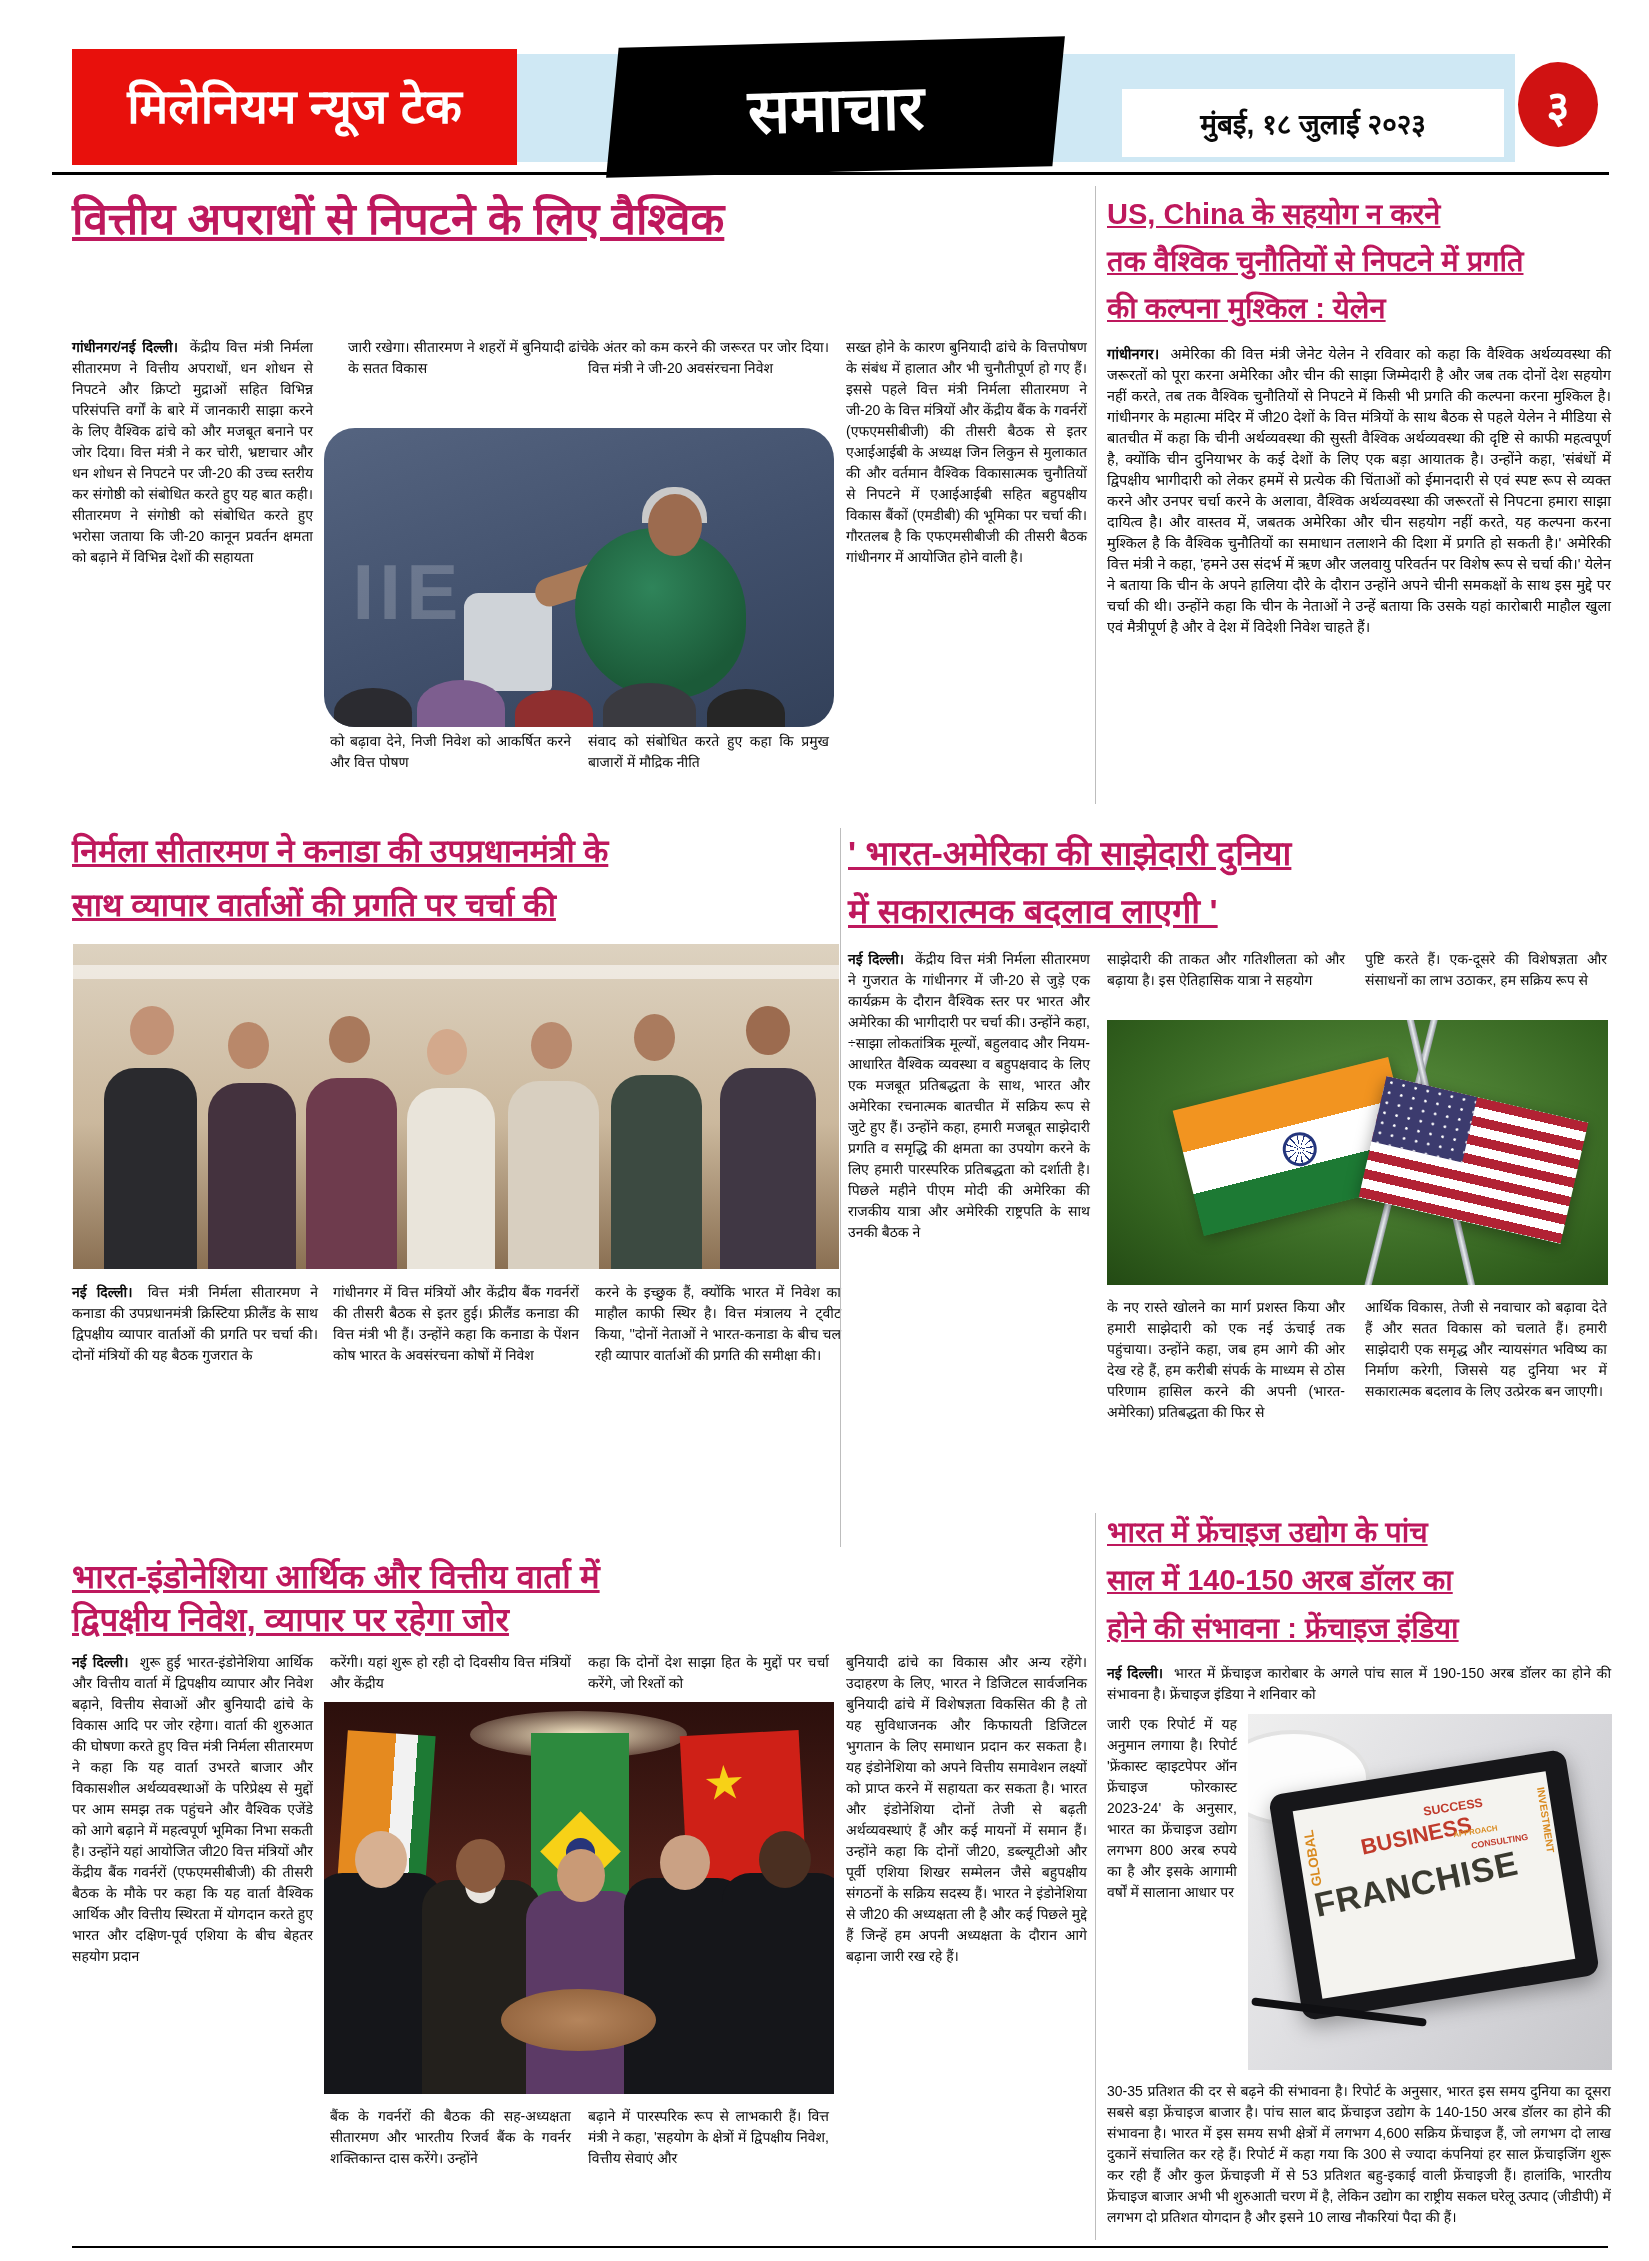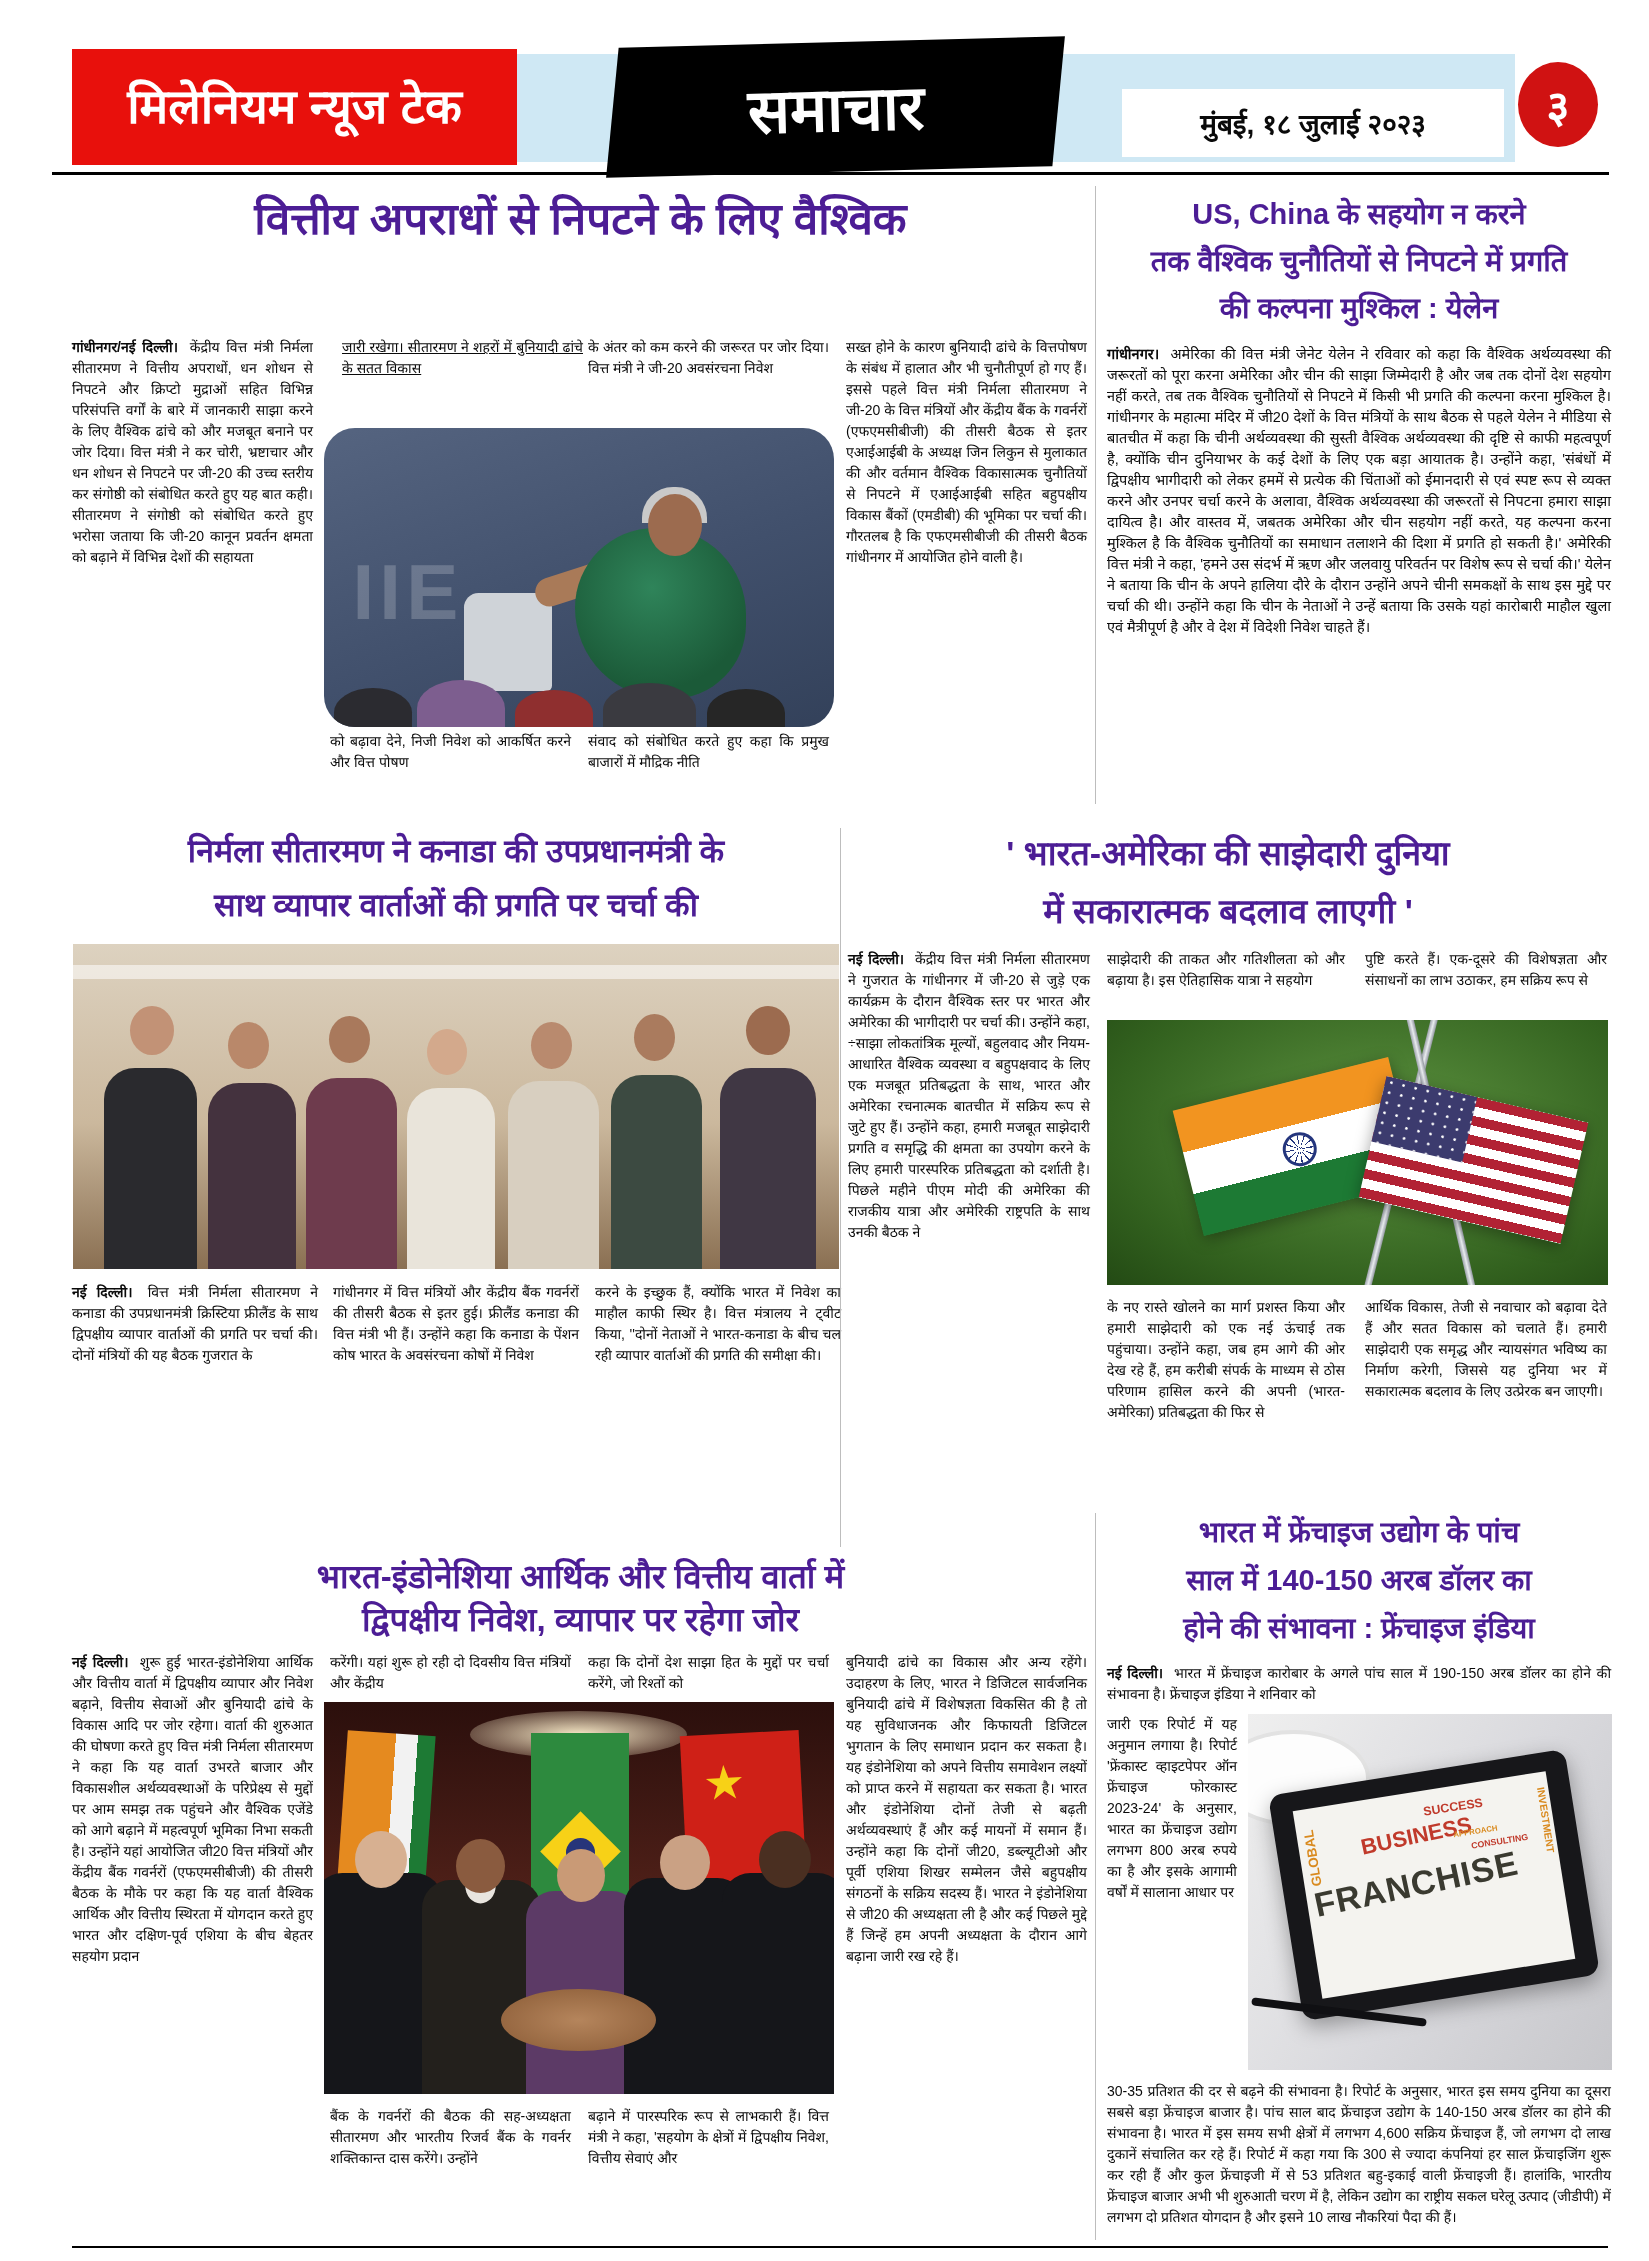--- a/index.html
+++ b/index.html
@@ -14,21 +14,21 @@
   #section-box{left:541px;top:-7.2px;width:445px;height:130px;background:#000;transform:skewX(-7deg) rotate(-1.5deg);
                display:flex;align-items:center;justify-content:center;}
   #section-box div{color:#fff;font-weight:800;font-size:62px;transform:skewX(7deg);}
   #date-box{left:1050px;top:40px;width:382px;height:68px;background:#fff;display:flex;align-items:center;justify-content:center;}
   #date-box div{font-weight:700;font-size:28px;}
   #page-circle{left:1446px;top:13px;width:80px;height:85px;background:#d01212;border-radius:50%;
                display:flex;align-items:center;justify-content:center;}
   #page-circle div{color:#fff;font-size:44px;font-weight:800;}
   .rule{background:#000;}
   
-  .headline{font-weight:800;text-align:center;color:#4c1d95;}
+  .headline{font-weight:800;text-align:left;color:#be185d;text-decoration:underline;}
   .headline div{white-space:nowrap;}
   .col{position:absolute;font-size:14px;line-height:21px;text-align:justify;}
   .dl{font-weight:800;margin-right:5.2px;}
   .vrule{position:absolute;width:1px;background:#bdbdbd;}
   
   #artA{left:72px;top:181px;width:1017px;height:629px;}
   #artA .headline{font-size:44px;line-height:76px;}
   #artA-body{left:0;top:156px;width:1017px;height:471px;}
   
   #photoA{left:252px;top:91px;width:510px;height:299px;background:linear-gradient(160deg,#556480 0%,#41506c 55%,#33415a 100%);overflow:hidden;border-radius:31px;}
@@ -117,21 +117,21 @@
 
   <div id="artA" class="abs">
     <div class="headline">
       <div>वित्तीय अपराधों से निपटने के लिए वैश्विक</div>
     </div>
     <div id="artA-body" class="abs">
       <div class="col" style="left:0;top:0;width:241px;">
         <b class="dl">गांधीनगर/नई दिल्ली।</b>
         <span>केंद्रीय वित्त मंत्री निर्मला सीतारमण ने वित्तीय अपराधों, धन शोधन से निपटने और क्रिप्टो मुद्राओं सहित विभिन्न परिसंपत्ति वर्गों के बारे में जानकारी साझा करने के लिए वैश्विक ढांचे को और मजबूत बनाने पर जोर दिया। वित्त मंत्री ने कर चोरी, भ्रष्टाचार और धन शोधन से निपटने पर जी-20 की उच्च स्तरीय कर संगोष्ठी को संबोधित करते हुए यह बात कही। सीतारमण ने संगोष्ठी को संबोधित करते हुए भरोसा जताया कि जी-20 कानून प्रवर्तन क्षमता को बढ़ाने में विभिन्न देशों की सहायता</span>
       </div>
-      <div class="col" style="left:270px;top:0;width:241px;text-decoration:underline;">जारी रखेगा। सीतारमण ने शहरों में बुनियादी ढांचे के सतत विकास</div>
+      <div class="col" style="left:276px;top:0;width:241px;">जारी रखेगा। सीतारमण ने शहरों में बुनियादी ढांचे के सतत विकास</div>
       <div class="col" style="left:516px;top:0;width:241px;">के अंतर को कम करने की जरूरत पर जोर दिया। वित्त मंत्री ने जी-20 अवसंरचना निवेश</div>
       <div id="photoA" class="abs">
         <div class="iie">IIE</div>
         <div class="chair"></div>
         <div class="arm"></div>
         <div class="saree"></div>
         <div class="hair"></div>
         <div class="head"></div>
         <div class="aud">
           <div class="blob" style="left:10.3px;width:78px;height:49px;background:#2b2b30;"></div>

